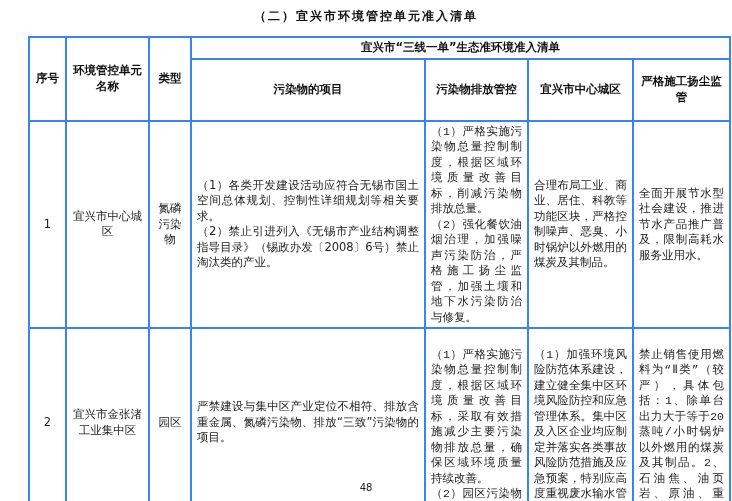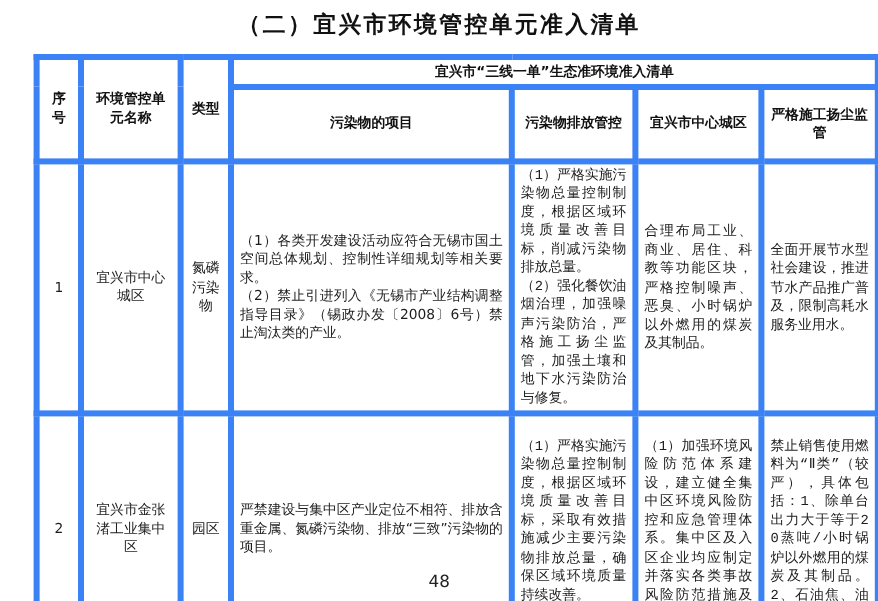--- a/index.html
+++ b/index.html
@@ -11,34 +11,34 @@
     width: 732px;
     height: 501px;
     position: relative;
     overflow: hidden;
     font-family: "DejaVu Sans", "Liberation Sans", sans-serif;
     color: #1c1c1c;
   }
   .doc-title {
     text-align: center;
     font-weight: bold;
-    font-size: 19px;
+    font-size: 12px;
     letter-spacing: 2px;
     padding-top: 8px;
     color: #111;
   }
   table.access-list {
     border-collapse: collapse;
     table-layout: fixed;
     width: 701px;
     margin: 11px 0 0 28px;
     border: 2px solid #222;
   }
   table.access-list td, table.access-list th {
-    border: 5px solid #3b82f6;
+    border: 2px solid #3b82f6;
     font-size: 11.5px;
     line-height: 15.5px;
     padding: 2px 5px;
     vertical-align: middle;
     overflow: hidden;
     word-break: break-all;
   }
   th.hdr {
     font-weight: bold;
     text-align: center;
@@ -64,21 +64,21 @@
     overflow: hidden;
     white-space: pre-line;
     text-align: justify;
   }
   .page-number {
     position: absolute;
     bottom: 8px;
     left: 0;
     width: 732px;
     text-align: center;
-    font-size: 14px;
+    font-size: 10px;
     color: #222;
   }
 </style>
 </head>
 <body>
 
 <div class="doc-title">（二）宜兴市环境管控单元准入清单</div>
 
 <table class="access-list">
   <colgroup>

